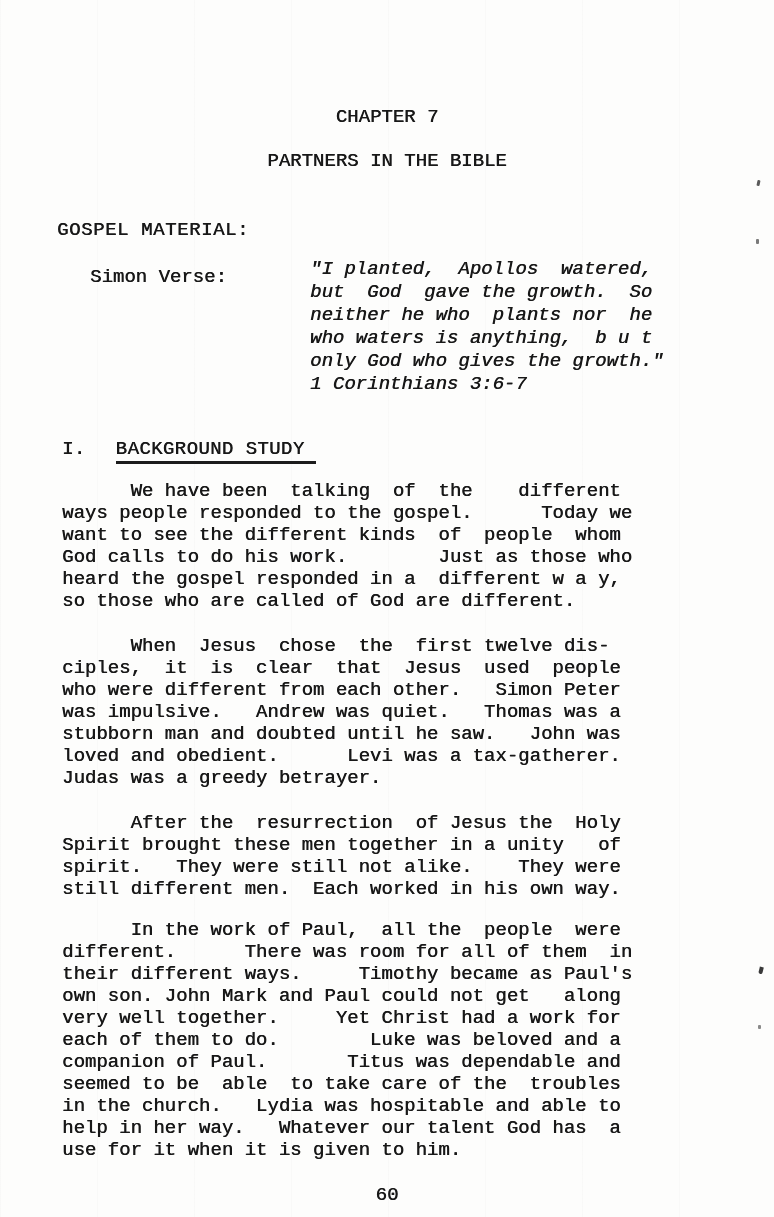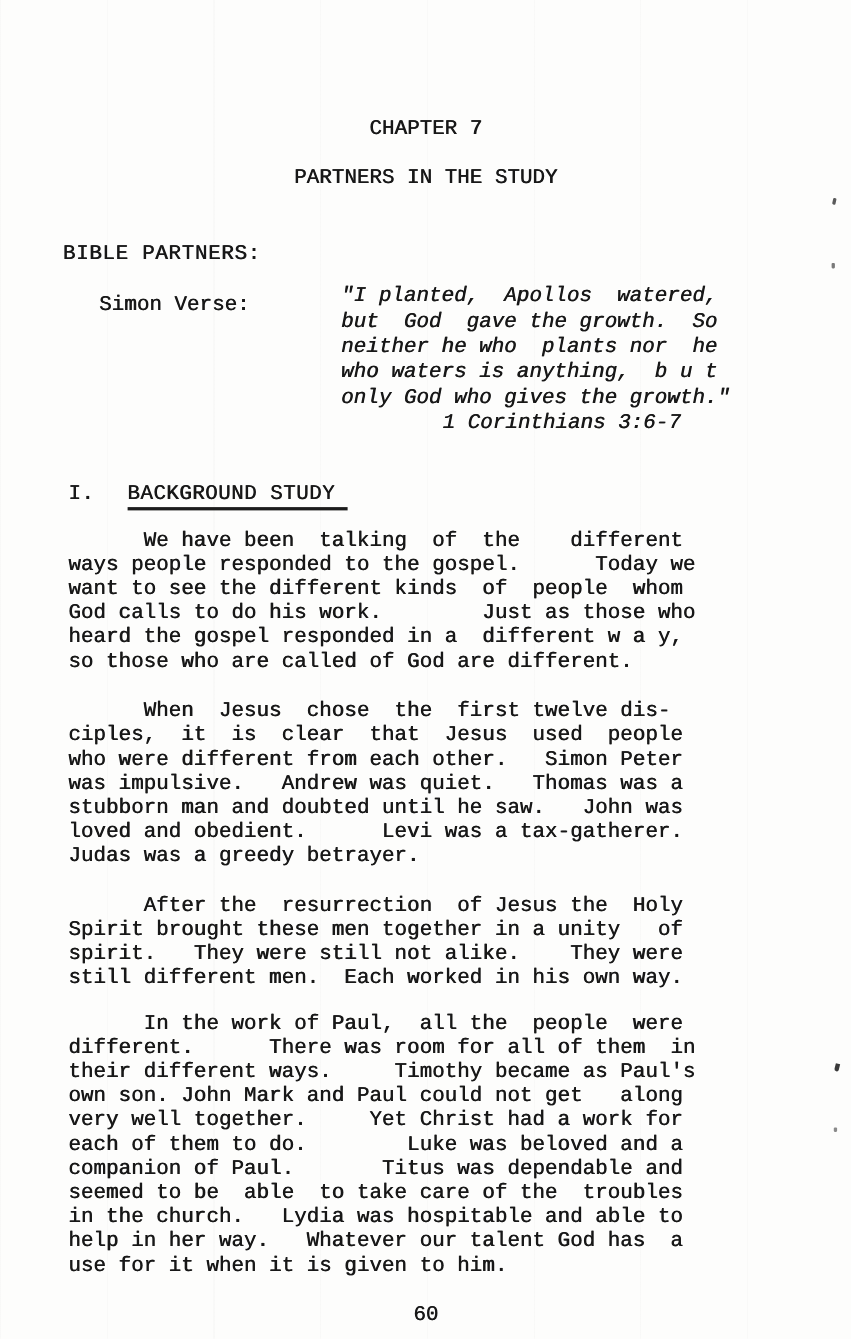--- a/index.html
+++ b/index.html
@@ -24,21 +24,21 @@
     text-shadow:0.5px 0 0 currentColor; 
     font-family:inherit;
   }
   .center{left:0;width:774px;text-align:center}
   .chapter      {top:106px}
   .pagetitle    {top:150px}
   .bm-label     {left:57px;top:219px;letter-spacing:0.6px}
   .bm-value     {left:322px;top:214px}
   .mv-label     {left:90px;top:266px}
   .mv-text      {left:310px;top:258px;line-height:23px}
-  .mv-citation  {left:310px;top:373px;width:401px;text-align:center}
+  .mv-citation  {left:310px;top:373px;width:401px;text-align:left}
   .script{font-style:italic}
   .section      {left:62px;top:438px;letter-spacing:0.4px}
   .section .u{
     margin-left:30px;
     padding:0 12px 1px 0;
     border-bottom:3px solid #1c1c1c;
     display:inline-block;
   }
   .p1{left:62px;top:480px}
   .p2{left:62px;top:635px}
@@ -52,23 +52,23 @@
   .speck.s3{left:759px;top:967px;width:4px;height:7px;background:#3a3a3a;transform:rotate(14deg);border-radius:0 0 2px 2px}
   .speck.s4{left:758px;top:1025px;width:3px;height:4px;background:#8a8a8a}
 </style>
 </head>
 <body>
 
 <div class="page">
 
   <div class="t center chapter">CHAPTER 7</div>
 
-  <div class="t center pagetitle">PARTNERS IN THE STUDY</div>
+  <div class="t center pagetitle">PARTNERS IN THE BIBLE</div>
 
-  <div class="t bm-label">BIBLE PARTNERS:</div>
+  <div class="t bm-label">GOSPEL MATERIAL:</div>
 
   <div class="t mv-label">Simon Verse:</div>
   <pre class="t mv-text script">"I planted,  Apollos  watered,
 but  God  gave the growth.  So
 neither he who  plants nor  he
 who waters is anything,  b u t
 only God who gives the growth."</pre>
   <div class="t mv-citation script">1 Corinthians 3:6-7</div>
 
   <div class="t section"><span>I.</span><span class="u">BACKGROUND STUDY</span></div>

